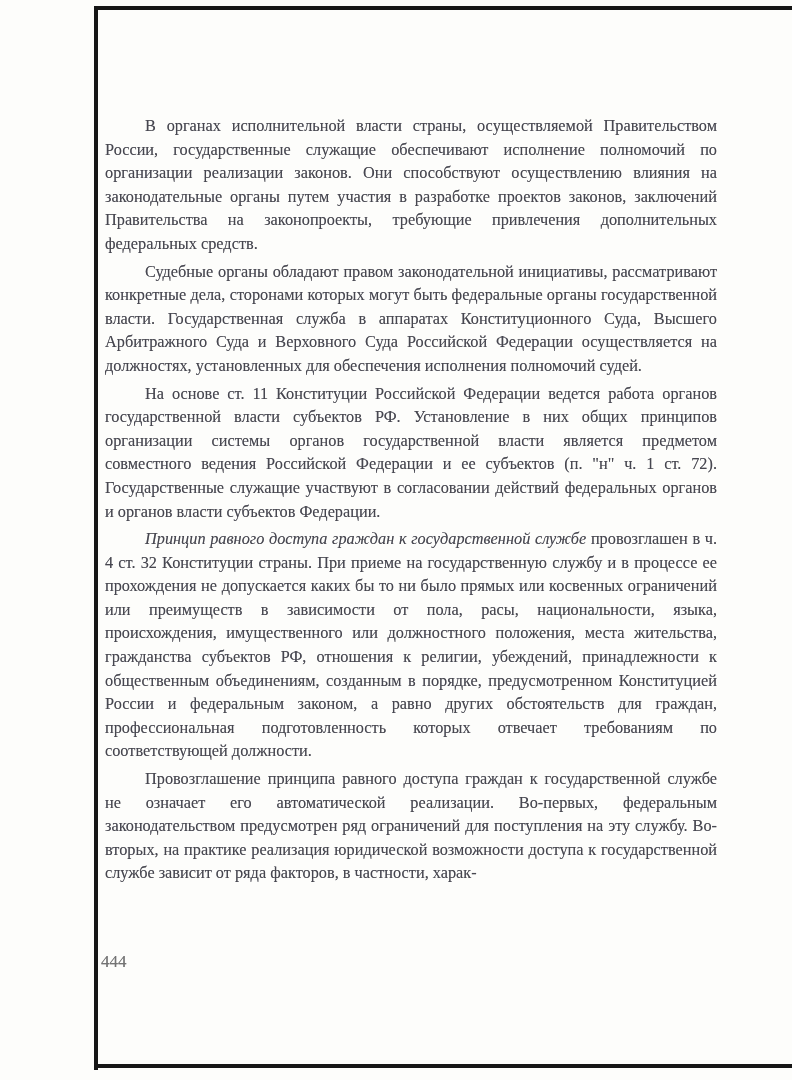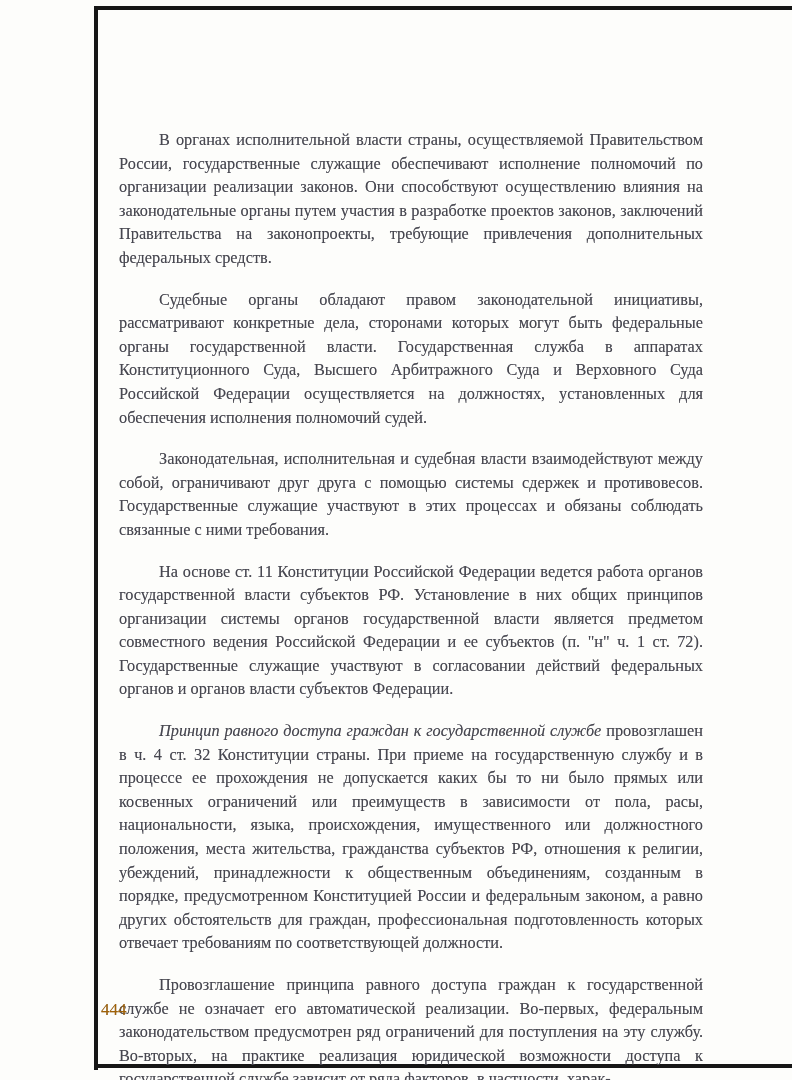--- a/index.html
+++ b/index.html
@@ -48,45 +48,44 @@
     left: 101px;
     top: 110px;
     width: 620px;
     color: #474750;
     font-size: 16.3px;
     line-height: 23.6px;
     text-align: justify;
     text-shadow: 0 0 0.6px rgba(66,66,78,0.45);
   }
   .text-block p {
-    margin: 18px;
+    margin: 4px;
     text-indent: 40px;
   }
   .lead-italic {
   }
   .page-number {
     position: absolute;
     left: 101px;
-    top: 1000px;
-    color: #a16207;
+    top: 952px;
+    color: #737373;
     font-size: 17px;
     text-shadow: 0 0 0.6px rgba(66,66,78,0.45);
   }
 </style>
 </head>
 <body>
 
 <div class="scan-page">
   <div class="edge-top"></div>
   <div class="edge-left"></div>
   <div class="edge-bottom"></div>
 
   <div class="text-block">
     <p>В органах исполнительной власти страны, осуществляемой Правительством России, государственные служащие обеспечивают исполнение полномочий по организации реализации законов. Они способствуют осуществлению влияния на законодательные органы путем участия в разработке проектов законов, заключений Правительства на законопроекты, требующие привлечения дополнительных федеральных средств.</p>
     <p>Судебные органы обладают правом законодательной инициативы, рассматривают конкретные дела, сторонами которых могут быть федеральные органы государственной власти. Государственная служба в аппаратах Конституционного Суда, Высшего Арбитражного Суда и Верховного Суда Российской Федерации осуществляется на должностях, установленных для обеспечения исполнения полномочий судей.</p>
-    <p>Законодательная, исполнительная и судебная власти взаимодействуют между собой, ограничивают друг друга с помощью системы сдержек и противовесов. Государственные служащие участвуют в этих процессах и обязаны соблюдать связанные с ними требования.</p>
     <p>На основе ст. 11 Конституции Российской Федерации ведется работа органов государственной власти субъектов РФ. Установление в них общих принципов организации системы органов государственной власти является предметом совместного ведения Российской Федерации и ее субъектов (п. "н" ч. 1 ст. 72). Государственные служащие участвуют в согласовании действий федеральных органов и органов власти субъектов Федерации.</p>
     <p><em class="lead-italic">Принцип равного доступа граждан к государственной службе</em><span> провозглашен в ч. 4 ст. 32 Конституции страны. При приеме на государственную службу и в процессе ее прохождения не допускается каких бы то ни было прямых или косвенных ограничений или преимуществ в зависимости от пола, расы, национальности, языка, происхождения, имущественного или должностного положения, места жительства, гражданства субъектов РФ, отношения к религии, убеждений, принадлежности к общественным объединениям, созданным в порядке, предусмотренном Конституцией России и федеральным законом, а равно других обстоятельств для граждан, профессиональная подготовленность которых отвечает требованиям по соответствующей должности.</span></p>
     <p>Провозглашение принципа равного доступа граждан к государственной службе не означает его автоматической реализации. Во-первых, федеральным законодательством предусмотрен ряд ограничений для поступления на эту службу. Во-вторых, на практике реализация юридической возможности доступа к государственной службе зависит от ряда факторов, в частности, харак-</p>
   </div>
 
   <div class="page-number">444</div>
 </div>
 
 </body></html>

